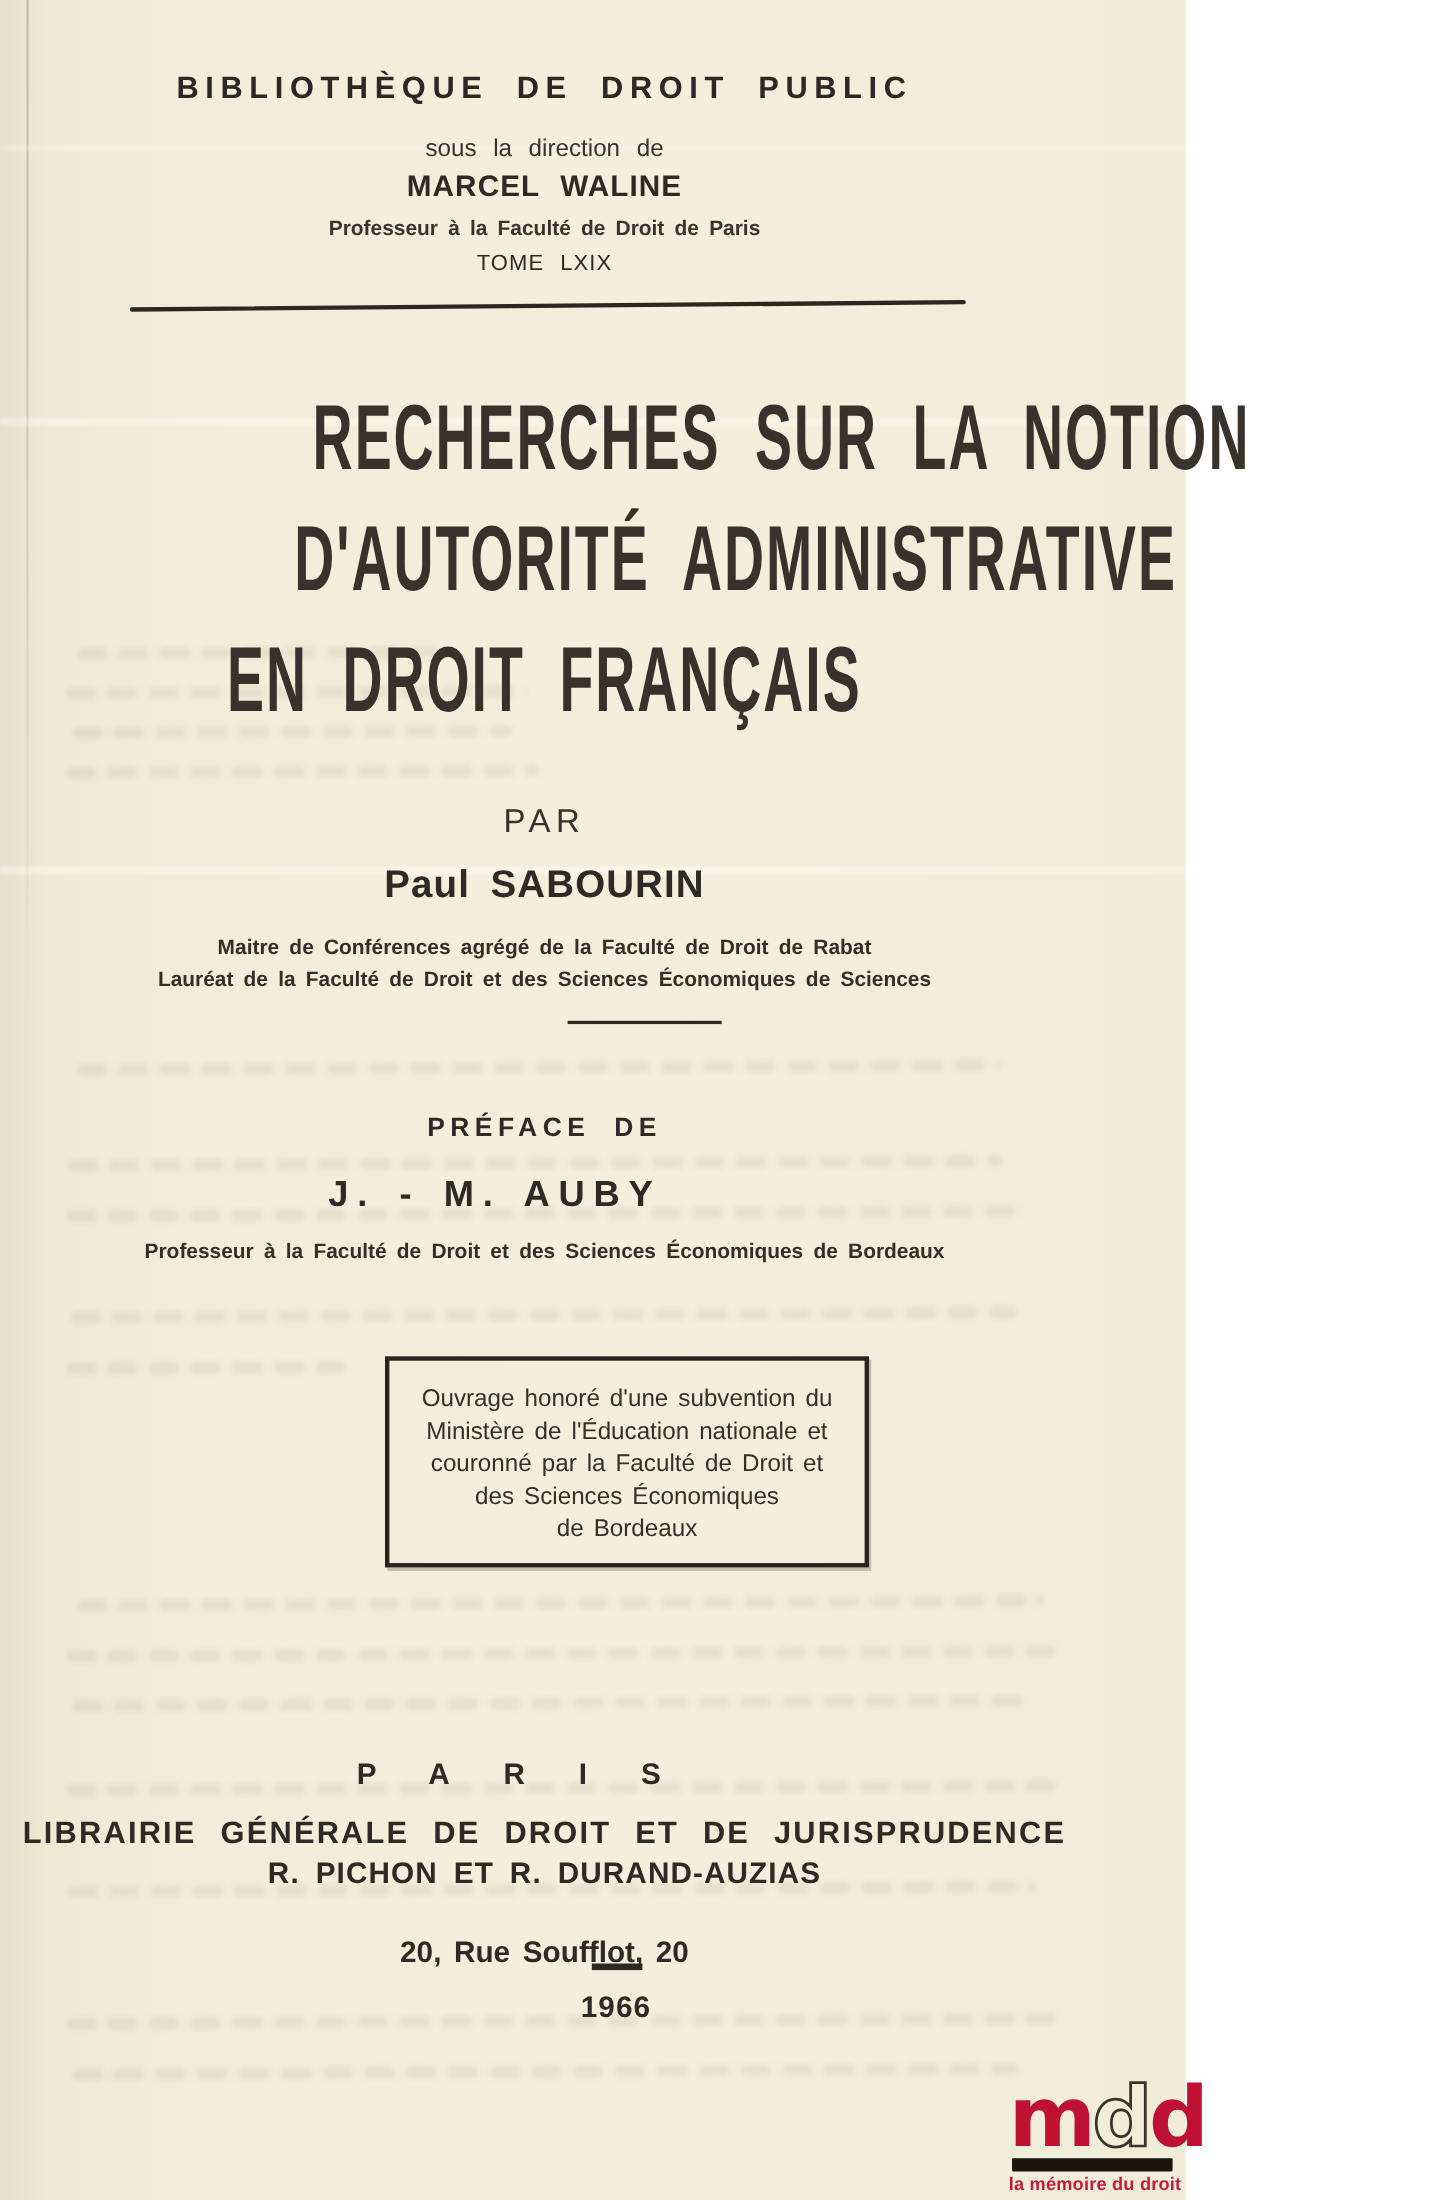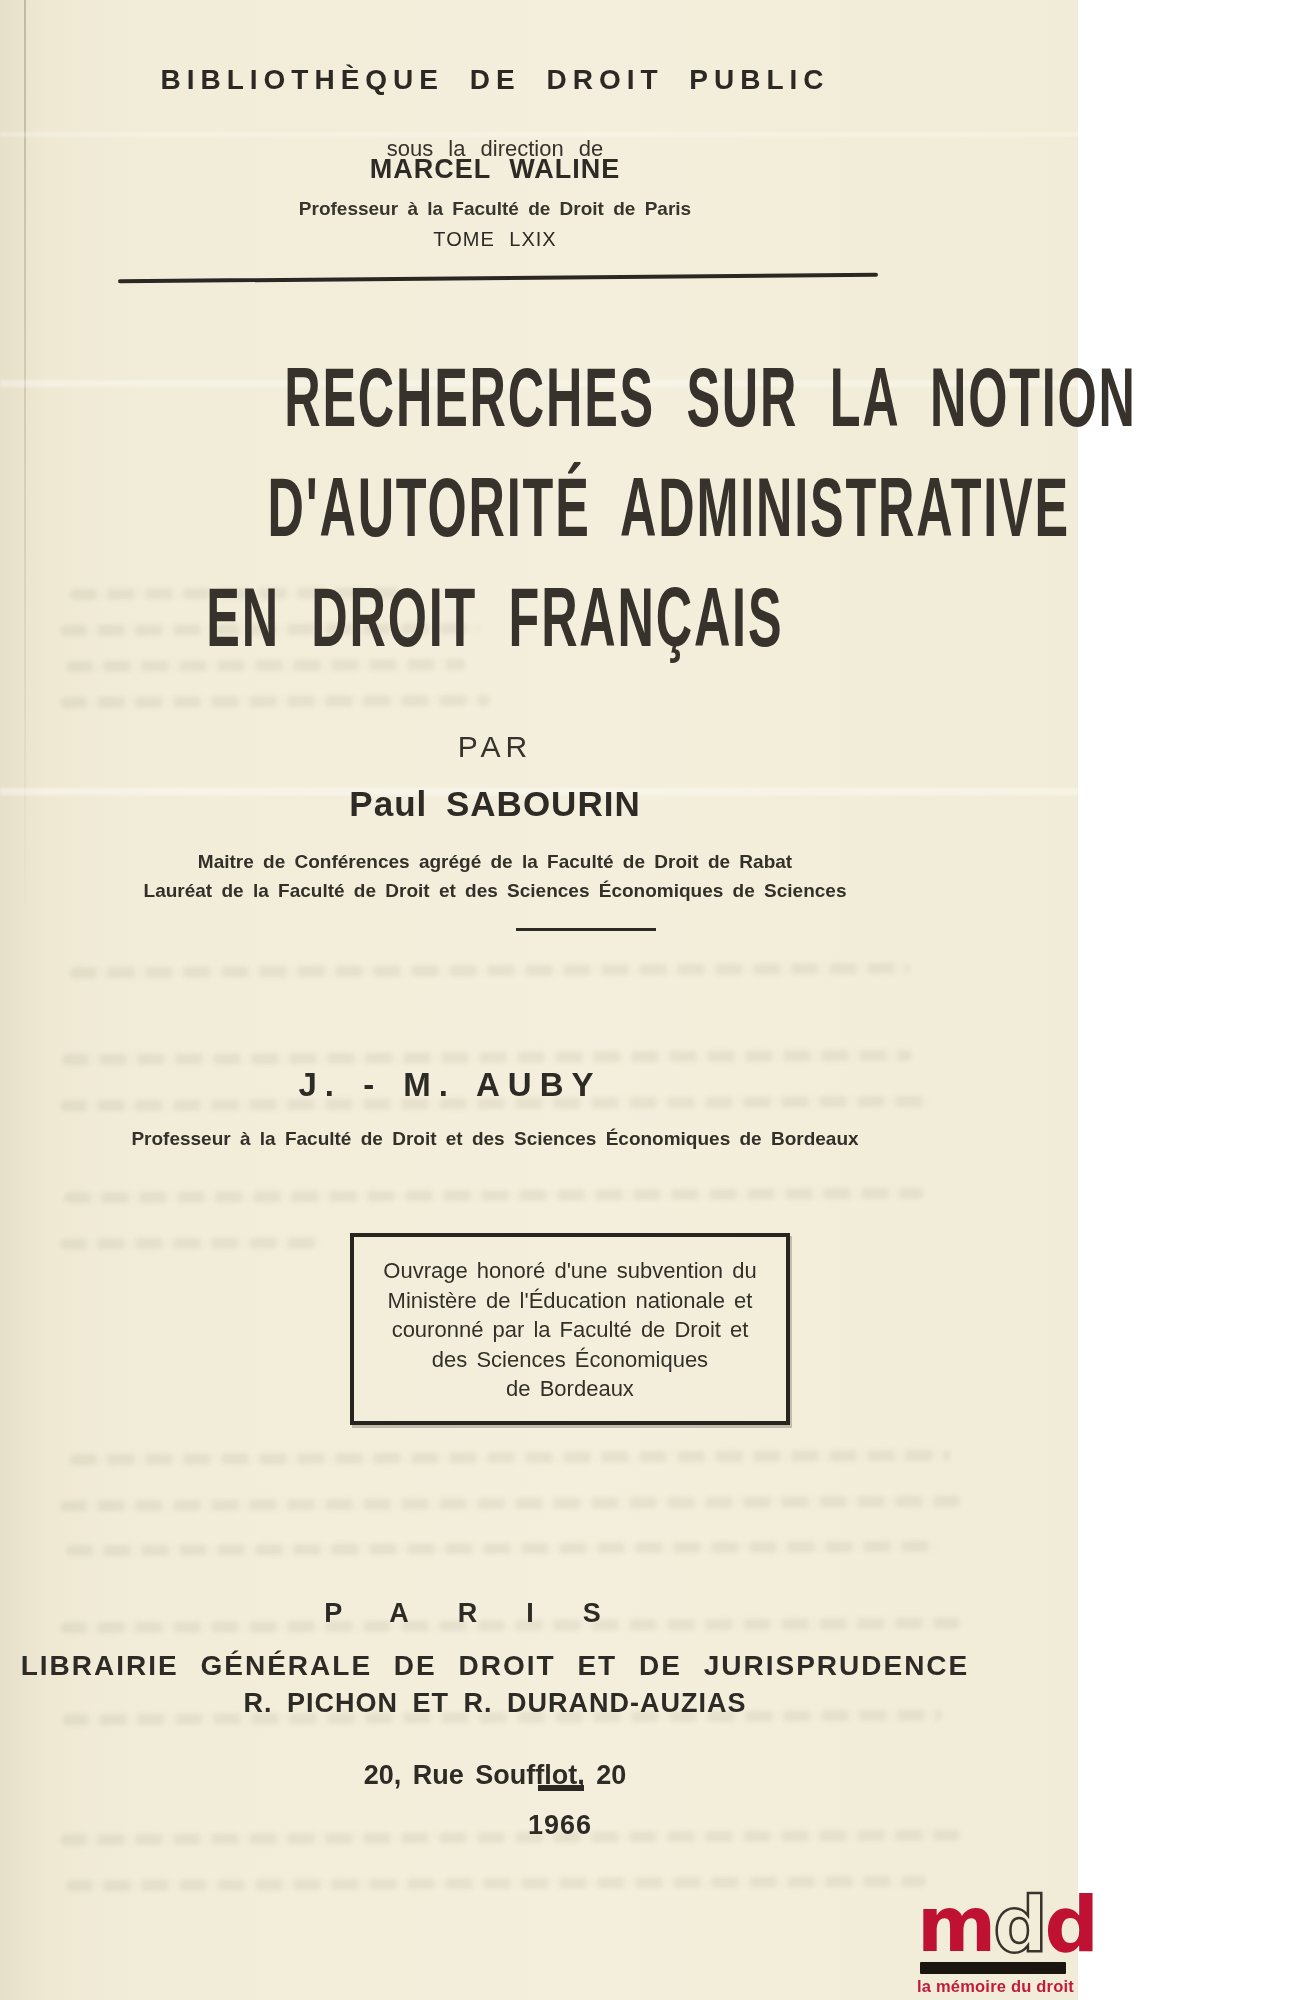--- a/index.html
+++ b/index.html
@@ -12,21 +12,21 @@
   .fold{position:absolute;left:24px;top:0;width:2px;height:920px;
         background:linear-gradient(180deg,rgba(96,88,62,.30),rgba(96,88,62,.10) 70%,rgba(96,88,62,0));
         filter:blur(.5px);}
   .streak{position:absolute;left:0;width:100%;background:rgba(255,255,255,.55);filter:blur(1px);}
   .ghost{position:absolute;height:11px;border-radius:6px;opacity:.5;filter:blur(2.2px);transform:rotate(-.3deg);
          background:repeating-linear-gradient(90deg,rgba(118,122,92,.22) 0 26px,rgba(118,122,92,.03) 26px 38px);}
   
   .content{position:absolute;left:0;top:0;width:990px;height:100%;}
   .line{position:absolute;left:0;width:100%;text-align:center;white-space:nowrap;}
   .series-title{top:64px;font-size:28px;font-weight:bold;letter-spacing:6px;word-spacing:12px;color:#2c2823;}
-  .direction{top:136px;font-size:22px;word-spacing:9px;color:#36322c;}
+  .direction{top:122px;font-size:22px;word-spacing:9px;color:#36322c;}
   .director{top:154px;font-size:27px;font-weight:bold;letter-spacing:1px;word-spacing:10px;}
   .director-title{top:198px;font-size:19px;font-weight:bold;word-spacing:4px;color:#38342e;}
   .tome{top:228px;font-size:20px;font-weight:normal;letter-spacing:1px;word-spacing:8px;}
   .rule-main{position:absolute;left:118px;top:276px;width:760px;height:4px;background:#2b2823;
              transform:rotate(-.5deg);border-radius:2px;}
   .title-line{position:absolute;left:0;width:100%;text-align:center;white-space:nowrap;
               font-size:84px;font-weight:bold;line-height:1;color:#37332c;}
   .title-line>span{display:inline-block;transform:scaleX(.60);transform-origin:50% 50%;
                    letter-spacing:3px;word-spacing:26px;}
   .t1{top:355px;} .t2{top:465px;} .t3{top:575px;}
@@ -98,20 +98,21 @@
     <div class="title-line t2"><span>D'AUTORITÉ ADMINISTRATIVE</span></div>
     <div class="title-line t3"><span>EN DROIT FRANÇAIS</span></div>
 
     <div class="line par">PAR</div>
     <div class="line author-name">Paul SABOURIN</div>
     <div class="line cred cred1">Maitre de Conférences agrégé de la Faculté de Droit de Rabat</div>
     <div class="line cred cred2">Lauréat de la Faculté de Droit et des Sciences Économiques de Sciences</div>
 
     <div class="rule-short"></div>
 
+    <div class="line preface-label">PRÉFACE DE</div>
     <div class="line preface-name">J. - M. AUBY</div>
     <div class="line preface-title">Professeur à la Faculté de Droit et des Sciences Économiques de Bordeaux</div>
 
     <div class="award-box">
       <div class="bline">Ouvrage honoré d'une subvention du</div>
       <div class="bline">Ministère de l'Éducation nationale et</div>
       <div class="bline">couronné par la Faculté de Droit et</div>
       <div class="bline">des Sciences Économiques</div>
       <div class="bline">de Bordeaux</div>
     </div>

